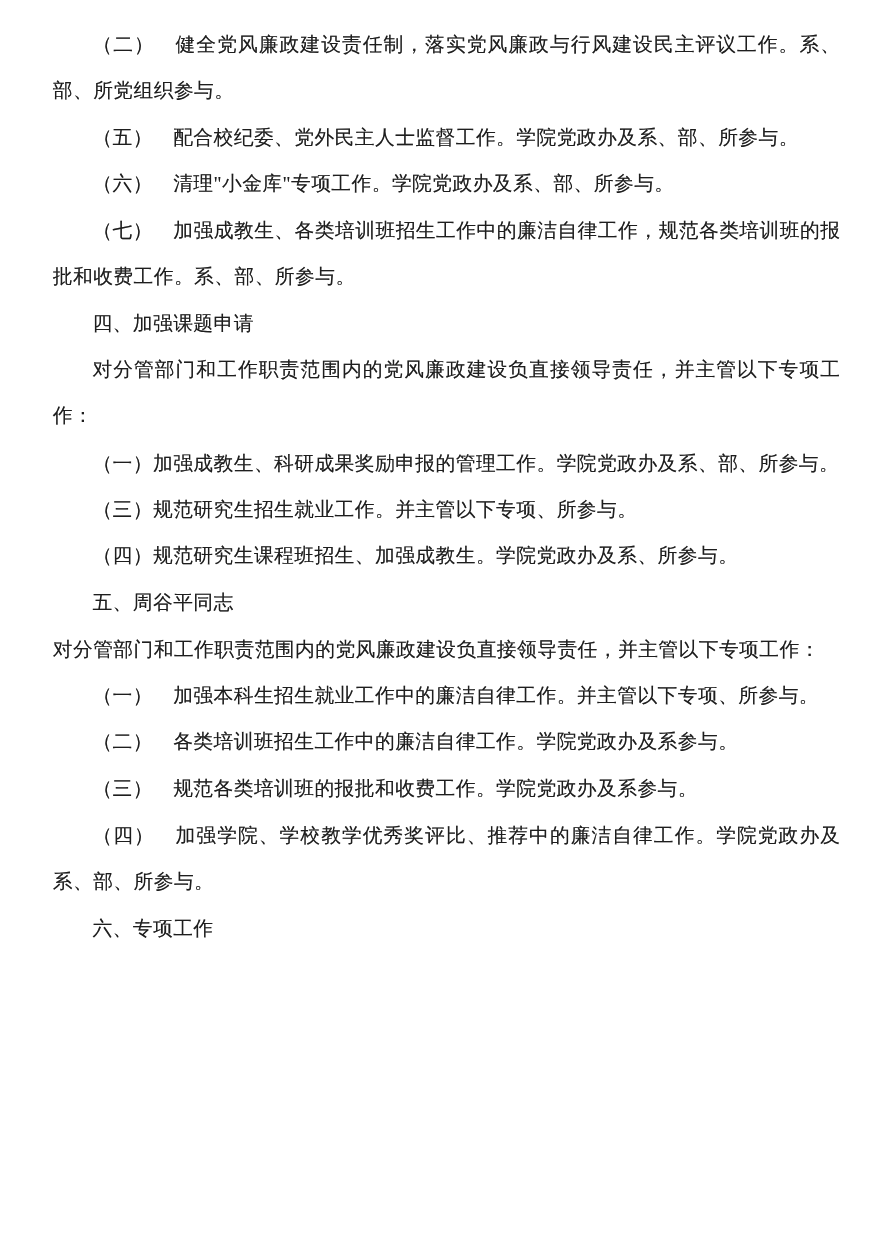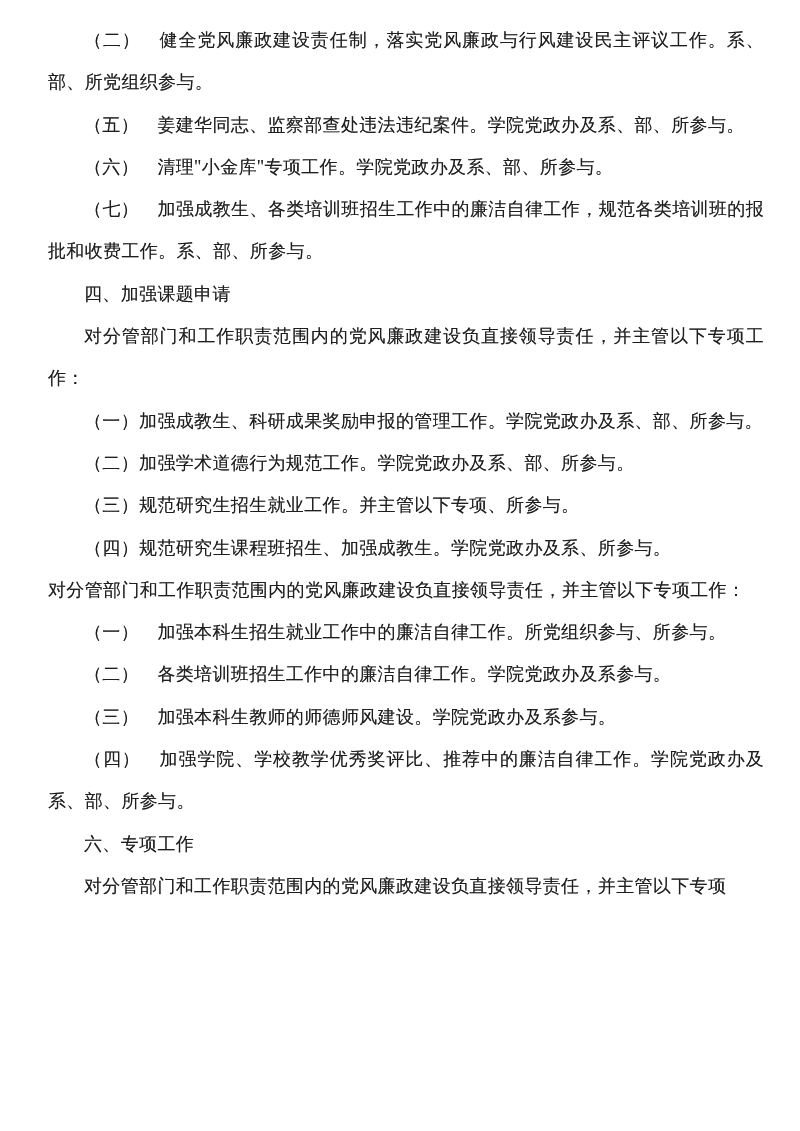--- a/index.html
+++ b/index.html
@@ -33,30 +33,29 @@
   .para.no-indent {
     text-indent: 0;
   }
 </style>
 </head>
 <body>
 
 <div class="page">
   <div class="doc-body">
     <p class="para">（二）　健全党风廉政建设责任制，落实党风廉政与行风建设民主评议工作。系、部、所党组织参与。</p>
-    <p class="para">（五）　姜建华同志、监察部查处违法违纪案件。学院党政办及系、部、所参与。</p>
+    <p class="para">（五）　配合校纪委、党外民主人士监督工作。学院党政办及系、部、所参与。</p>
     <p class="para">（六）　清理"小金库"专项工作。学院党政办及系、部、所参与。</p>
     <p class="para">（七）　加强成教生、各类培训班招生工作中的廉洁自律工作，规范各类培训班的报批和收费工作。系、部、所参与。</p>
     <p class="para">四、加强课题申请</p>
     <p class="para">对分管部门和工作职责范围内的党风廉政建设负直接领导责任，并主管以下专项工作：</p>
     <p class="para">（一）加强成教生、科研成果奖励申报的管理工作。学院党政办及系、部、所参与。</p>
-    <p class="para">（二）加强学术道德行为规范工作。学院党政办及系、部、所参与。</p>
     <p class="para">（三）规范研究生招生就业工作。并主管以下专项、所参与。</p>
     <p class="para">（四）规范研究生课程班招生、加强成教生。学院党政办及系、所参与。</p>
+    <p class="para">五、周谷平同志</p>
     <p class="para no-indent">对分管部门和工作职责范围内的党风廉政建设负直接领导责任，并主管以下专项工作：</p>
-    <p class="para">（一）　加强本科生招生就业工作中的廉洁自律工作。所党组织参与、所参与。</p>
+    <p class="para">（一）　加强本科生招生就业工作中的廉洁自律工作。并主管以下专项、所参与。</p>
     <p class="para">（二）　各类培训班招生工作中的廉洁自律工作。学院党政办及系参与。</p>
-    <p class="para">（三）　加强本科生教师的师德师风建设。学院党政办及系参与。</p>
+    <p class="para">（三）　规范各类培训班的报批和收费工作。学院党政办及系参与。</p>
     <p class="para">（四）　加强学院、学校教学优秀奖评比、推荐中的廉洁自律工作。学院党政办及系、部、所参与。</p>
     <p class="para">六、专项工作</p>
-    <p class="para">对分管部门和工作职责范围内的党风廉政建设负直接领导责任，并主管以下专项</p>
   </div>
 </div>
 
 </body></html>

